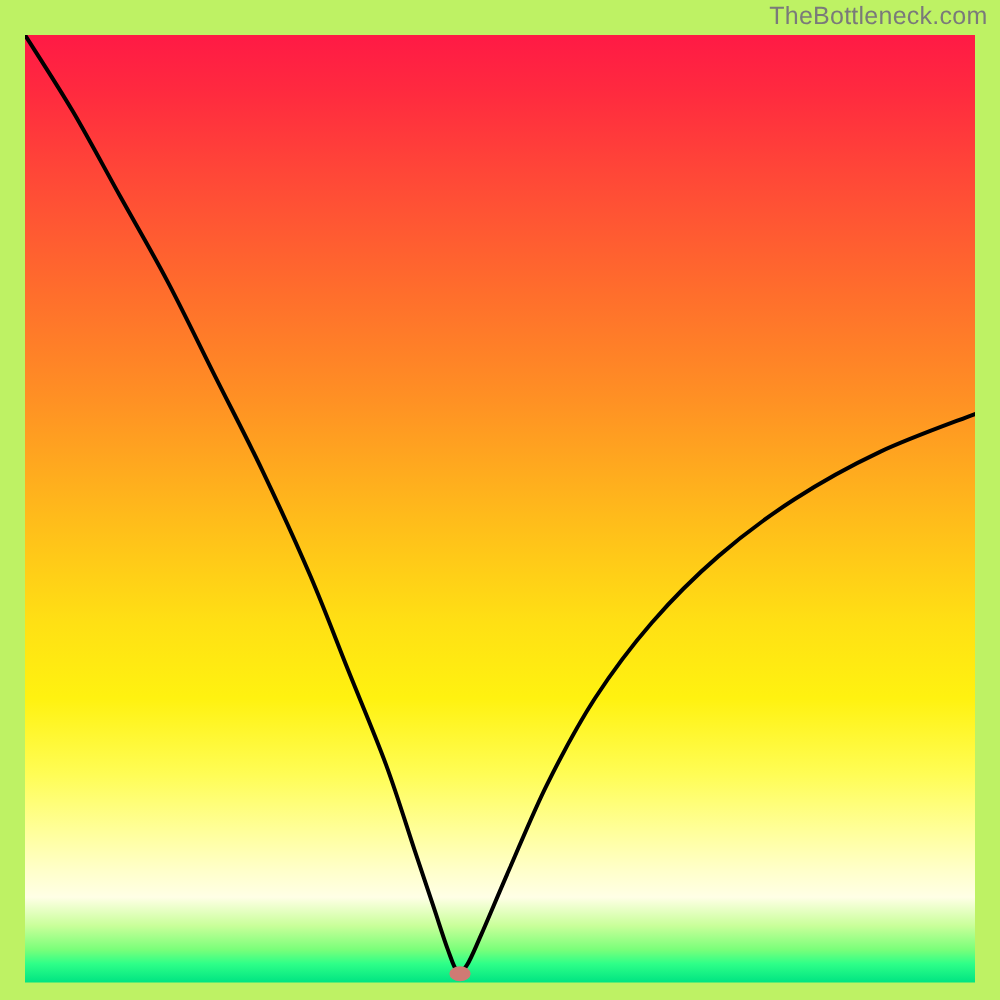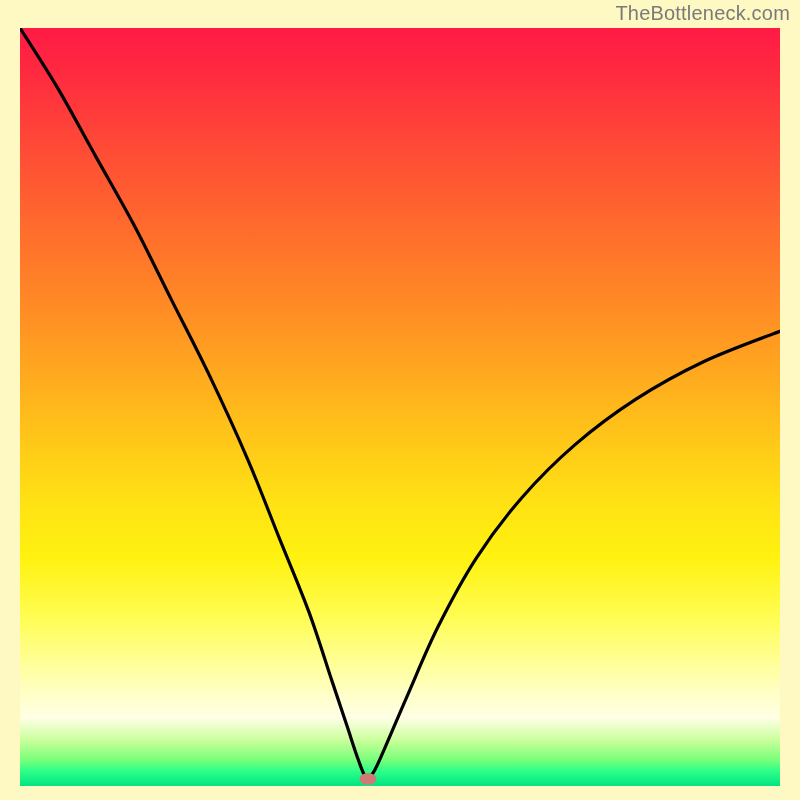--- a/index.html
+++ b/index.html
@@ -8,21 +8,21 @@
     width: 800px;
     height: 800px;
     background: #000;
     overflow: hidden;
     font-family: Arial, Helvetica, sans-serif;
   }
   .stage {
     position: relative;
     width: 800px;
     height: 800px;
-    background: #fef9c3;
+    background: #bef264;
   }
   .watermark {
     position: absolute;
     top: 2px;
     right: 10px;
     color: #7a7a7a;
     font-size: 20px;
     font-weight: 500;
     letter-spacing: 0.2px;
     z-index: 5;

